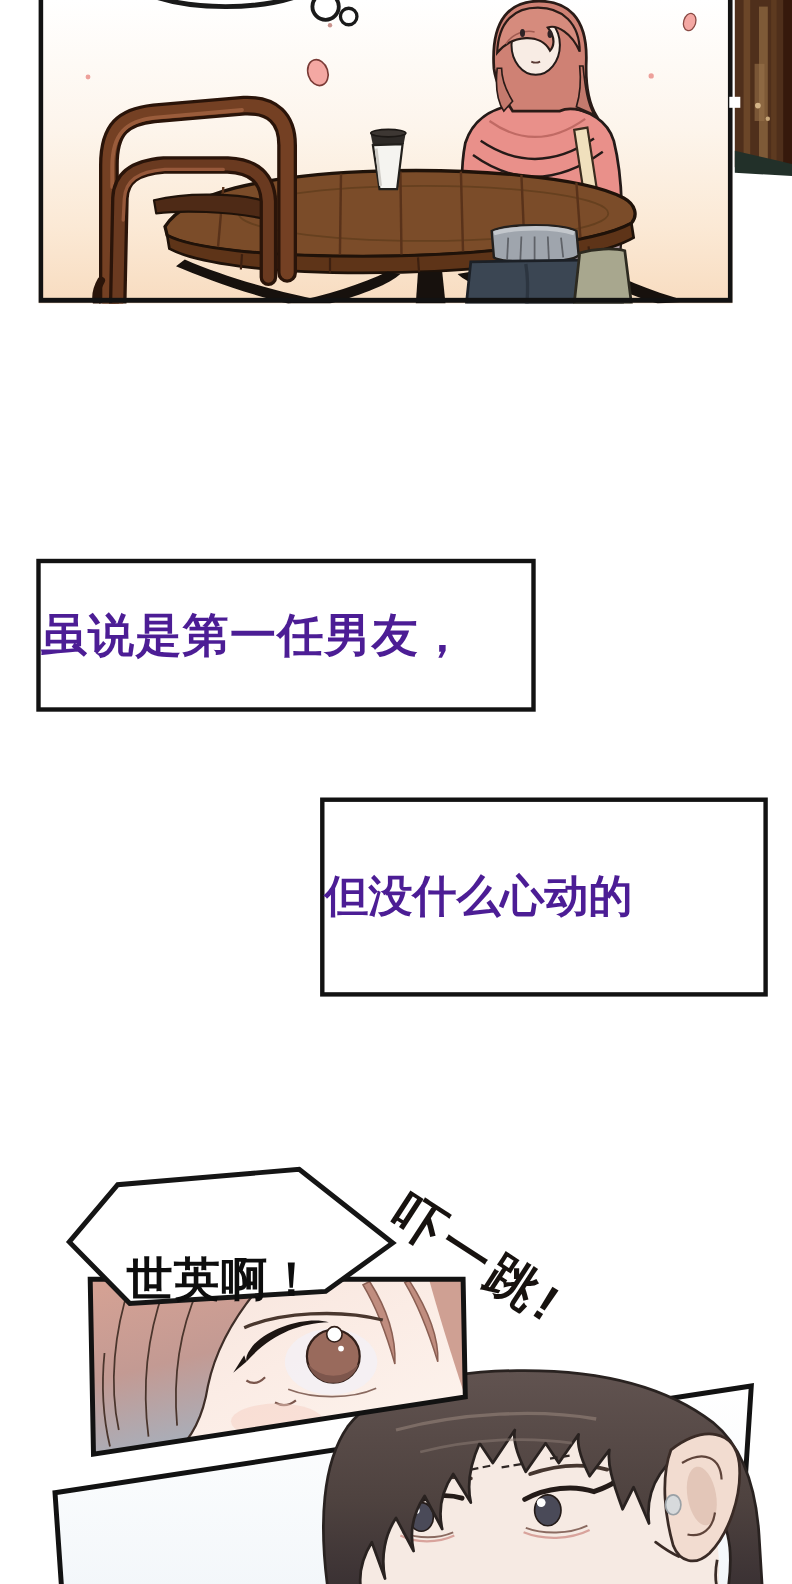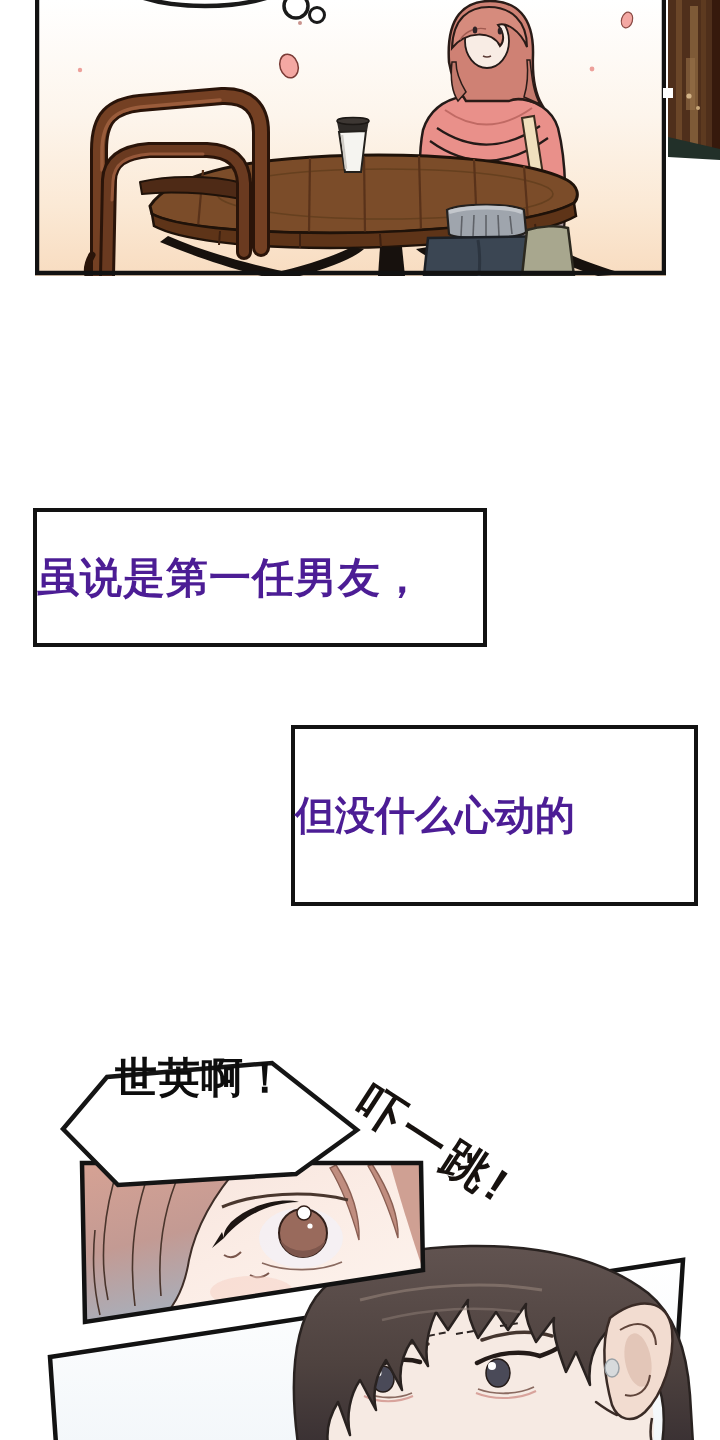--- a/index.html
+++ b/index.html
@@ -12,21 +12,21 @@
   .narration-box{
     position:absolute;background:#ffffff;border:4px solid #121212;
     display:flex;align-items:center;
     text-align:center;color:#4c1d95;font-weight:bold;
     font-family:"Liberation Sans","DejaVu Sans",sans-serif;
   }
   .narration-box .line{display:block;}
   #box1{left:33px;top:508px;width:446px;height:131px;font-size:42px;letter-spacing:1px;}
   #box2{left:263px;top:725px;width:399px;height:173px;font-size:40px;line-height:51px;letter-spacing:0px;margin-left:28px;}
   #bubble-text{
-    position:absolute;left:110px;top:1052px;width:182px;height:52px;
+    position:absolute;left:110px;top:1137px;width:182px;height:52px;
     display:flex;align-items:center;justify-content:center;
     font-size:42px;font-weight:bold;color:#0d0d0d;letter-spacing:1px;
   }
   #sfx-text{
     position:absolute;left:378px;top:1072px;
     font-size:46px;font-weight:bold;color:#17120f;letter-spacing:5px;
     transform:rotate(33deg);transform-origin:left top;white-space:nowrap;
   }
 </style>
 </head>

